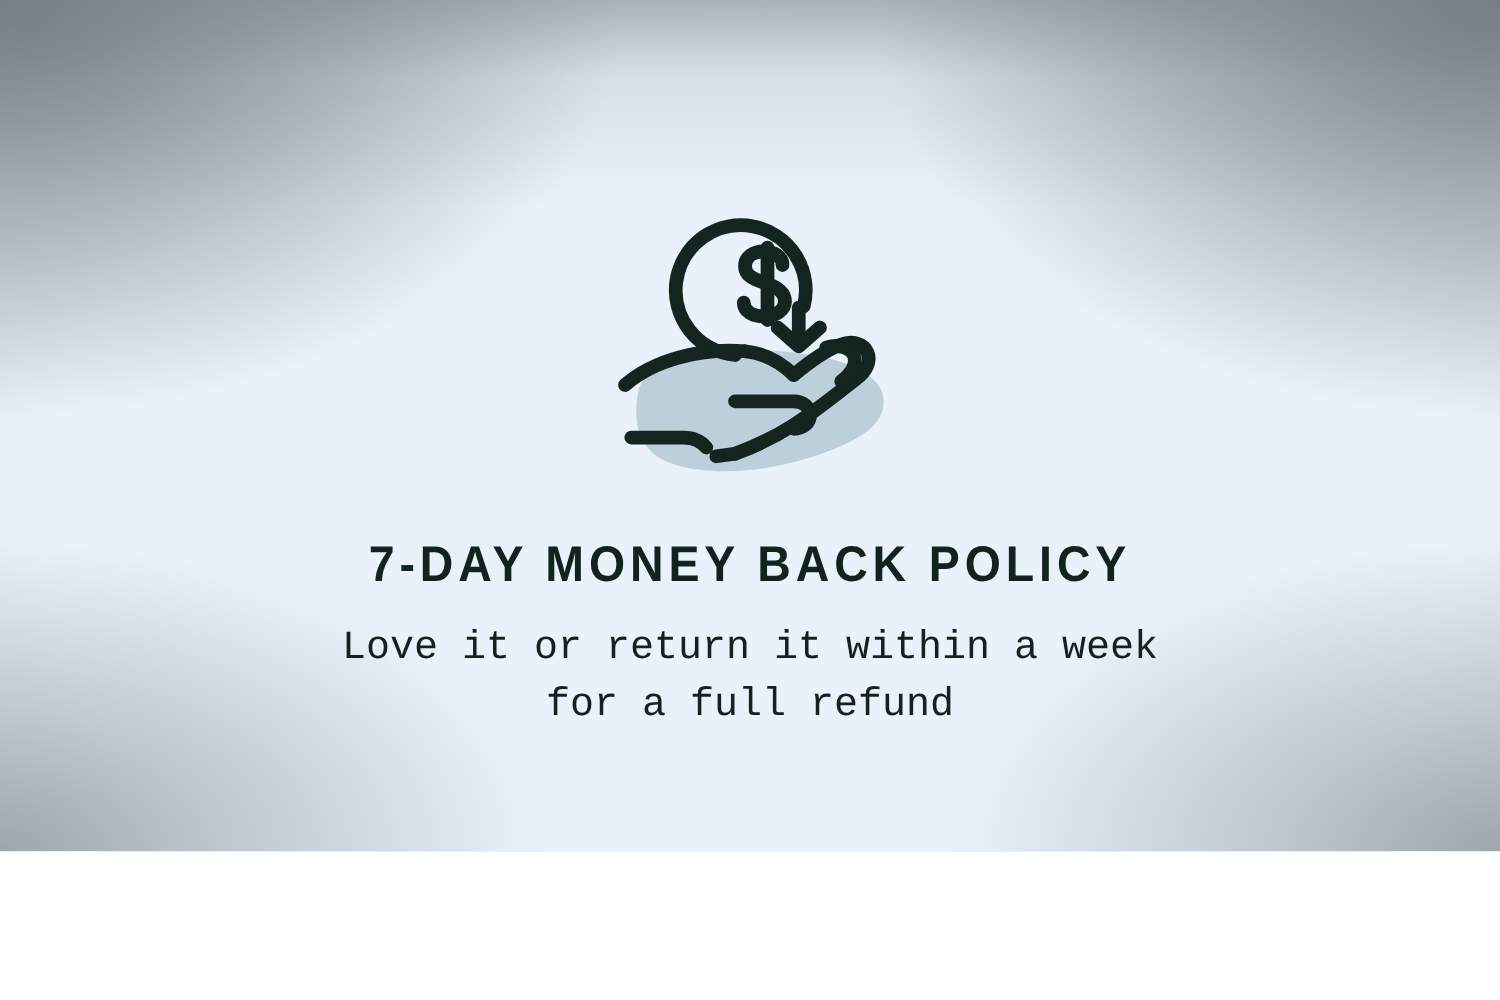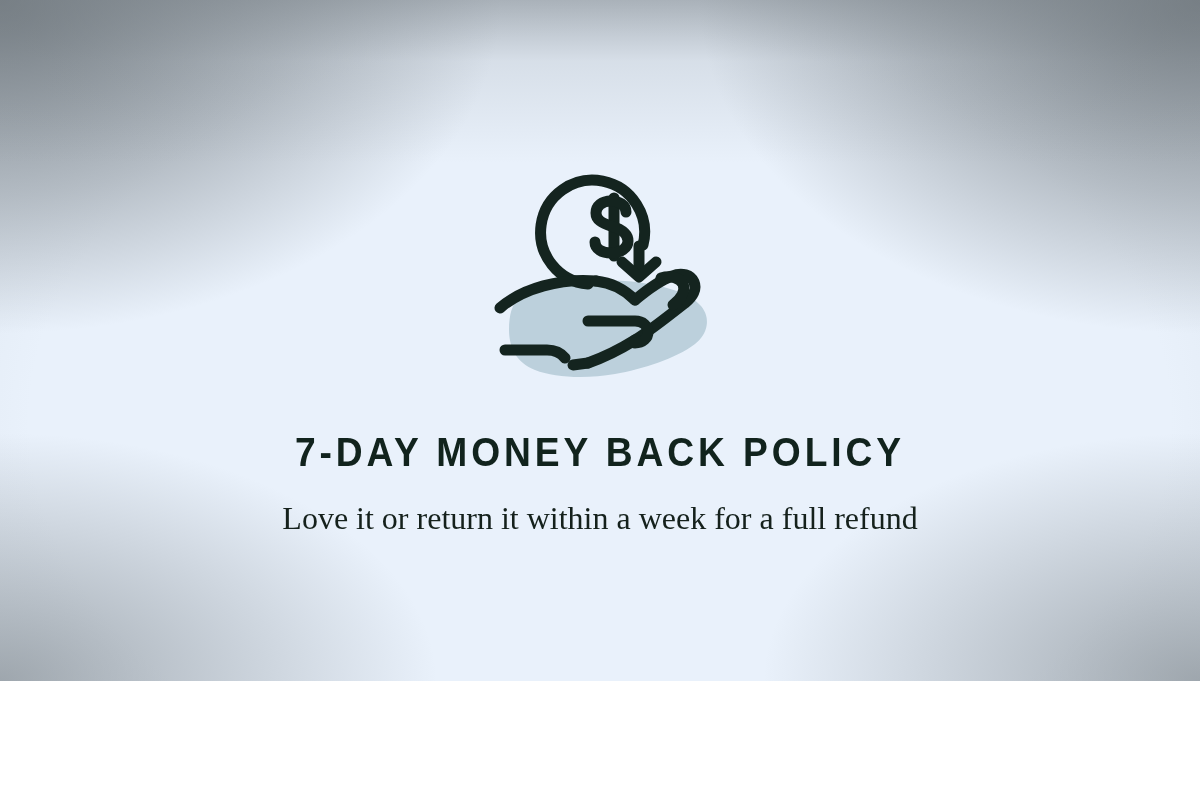--- a/index.html
+++ b/index.html
@@ -96,21 +96,21 @@
     transform-origin: 50% 50%;
     white-space: nowrap;
   }
   #subhead {
     position: absolute;
     left: 240px;
     top: 495px;
     width: 720px;
     margin: 0;
     text-align: center;
-    font-family: Liberation Serif, serif;
+    font-family: Liberation Mono, monospace;
     font-size: 32px;
     font-weight: 400;
     line-height: 46px;
     color: #15211c;
   }
 
   
   #footer-bar {
     position: absolute;
     left: 0;

